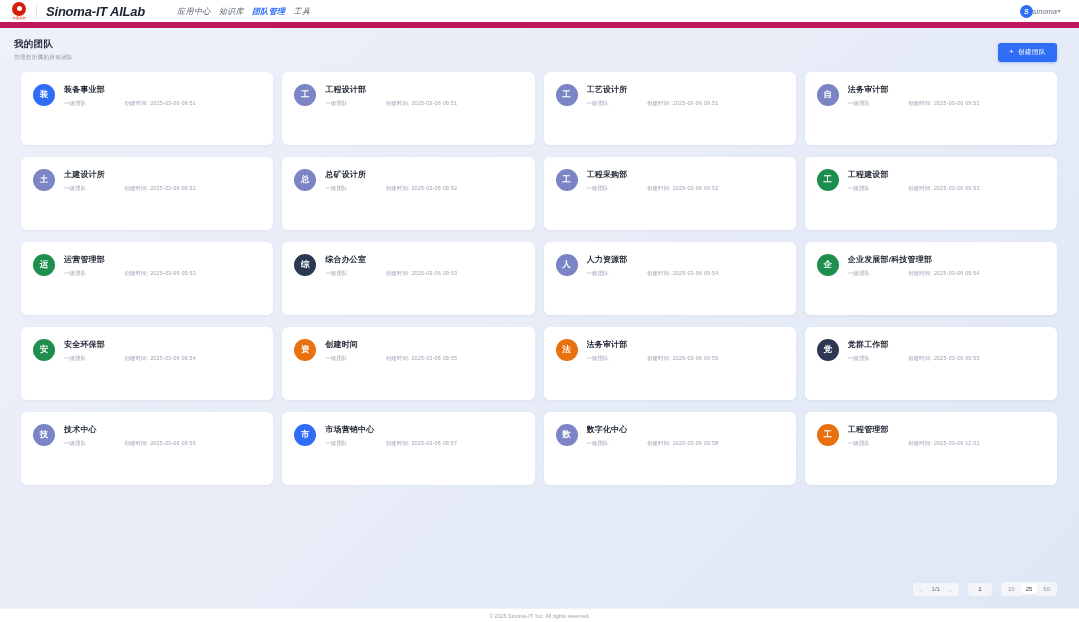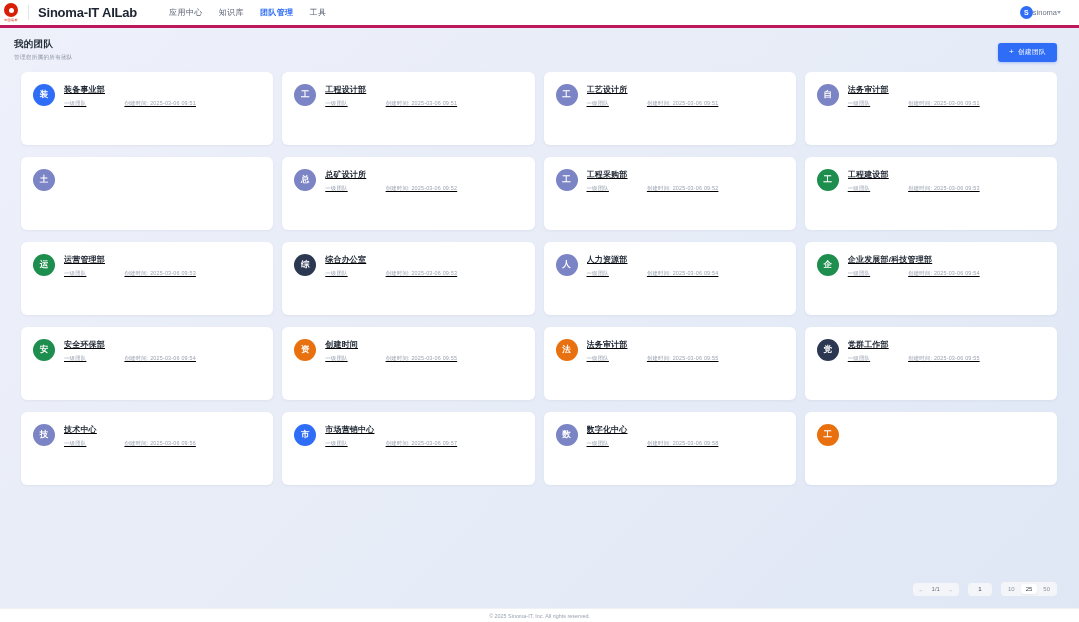--- a/index.html
+++ b/index.html
@@ -11,24 +11,25 @@
   body {
     background: linear-gradient(135deg, #eef1fa 0%, #e9edf8 35%, #e6ecf7 60%, #dfe7f5 100%);
     position: relative;
   }
   
   .header {
     height: 28px;
     background: #ffffff;
     display: flex;
     align-items: center;
-    padding: 0 10px 0 0;
-    border-bottom: 3px solid #be185d;
+    padding: 0 10px 0 8px;
+    border-bottom: 6px solid #be185d;
     position: relative;
     z-index: 10;
+    font-style: italic;
   }
   .brand-logo {
     width: 22px; height: 22px;
     display: flex; flex-direction: column;
     align-items: center; justify-content: center;
     flex: 0 0 auto;
   }
   .logo-mark {
     width: 14px; height: 14px; border-radius: 50%;
     background: #d81e06;
@@ -43,21 +44,21 @@
     font-size: 3.2px; color: #d81e06; letter-spacing: 0.2px;
     margin-top: 0.5px; white-space: nowrap;
   }
   .brand-divider {
     width: 1px; height: 15px; background: #e3e5eb; margin: 0 9px 0 6px;
   }
   .brand-title {
     font-size: 13px; font-weight: bold; color: #1c2331; letter-spacing: -0.2px;
   }
   .nav {
-    display: flex; align-items: center; gap: 16px; margin-left: 32px;
+    display: flex; align-items: center; gap: 8px; margin-left: 32px;
   }
   .nav-item {
     font-size: 8px; color: #5a6272; cursor: pointer; white-space: nowrap;
     letter-spacing: 0.4px;
   }
   .nav-item.active { color: #2f6df6; font-weight: bold; }
   .header-right {
     margin-left: auto; display: flex; align-items: center; 
     padding-right: 8px;
   }
@@ -113,21 +114,21 @@
     gap: 9px;
   }
   .team-avatar {
     width: 22px; height: 22px; flex: 0 0 22px;
     border-radius: 50%;
     color: #fff;
     font-size: 8.5px; font-weight: bold;
     display: flex; align-items: center; justify-content: center;
     margin-top: 1px;
   }
-  .team-body { flex: 1 1 auto; min-width: 0; padding-top: 1px; text-decoration: underline; }
+  .team-body { flex: 1 1 auto; min-width: 0; padding-top: 1px; }
   .team-name {
     font-size: 8px; font-weight: bold; color: #1f2733;
     white-space: nowrap; overflow: hidden; text-overflow: ellipsis;
     letter-spacing: 0.2px;
   }
   .team-meta {
     margin-top: 5px;
     display: flex; align-items: center;
     font-size: 5.4px; color: #9aa2b1;
     letter-spacing: 0.2px;
@@ -251,20 +252,27 @@
       <div class="team-body">
         <div class="team-name">法务审计部</div>
         <div class="team-meta">
           <span class="team-level">一级团队</span>
           <span class="team-created">创建时间: 2025-03-06 09:51</span>
         </div>
       </div>
     </div>
     <div class="team-card">
       <div class="team-avatar" style="background:#7b84c4">土</div>
+      <div class="team-body">
+        <div class="team-name">土建设计所</div>
+        <div class="team-meta">
+          <span class="team-level">一级团队</span>
+          <span class="team-created">创建时间: 2025-03-06 09:52</span>
+        </div>
+      </div>
     </div>
     <div class="team-card">
       <div class="team-avatar" style="background:#7b84c4">总</div>
       <div class="team-body">
         <div class="team-name">总矿设计所</div>
         <div class="team-meta">
           <span class="team-level">一级团队</span>
           <span class="team-created">创建时间: 2025-03-06 09:52</span>
         </div>
       </div>
@@ -394,20 +402,27 @@
       <div class="team-body">
         <div class="team-name">数字化中心</div>
         <div class="team-meta">
           <span class="team-level">一级团队</span>
           <span class="team-created">创建时间: 2025-03-06 09:58</span>
         </div>
       </div>
     </div>
     <div class="team-card">
       <div class="team-avatar" style="background:#e8700f">工</div>
+      <div class="team-body">
+        <div class="team-name">工程管理部</div>
+        <div class="team-meta">
+          <span class="team-level">一级团队</span>
+          <span class="team-created">创建时间: 2025-03-06 12:01</span>
+        </div>
+      </div>
     </div>
   </div>
 
 <div class="pagination">
   <div class="pager-group">
     <div class="pager-arrow">←</div>
     <div class="pager-label">1/1</div>
     <div class="pager-arrow">→</div>
   </div>
   <input class="pager-input" value="1" style="">

